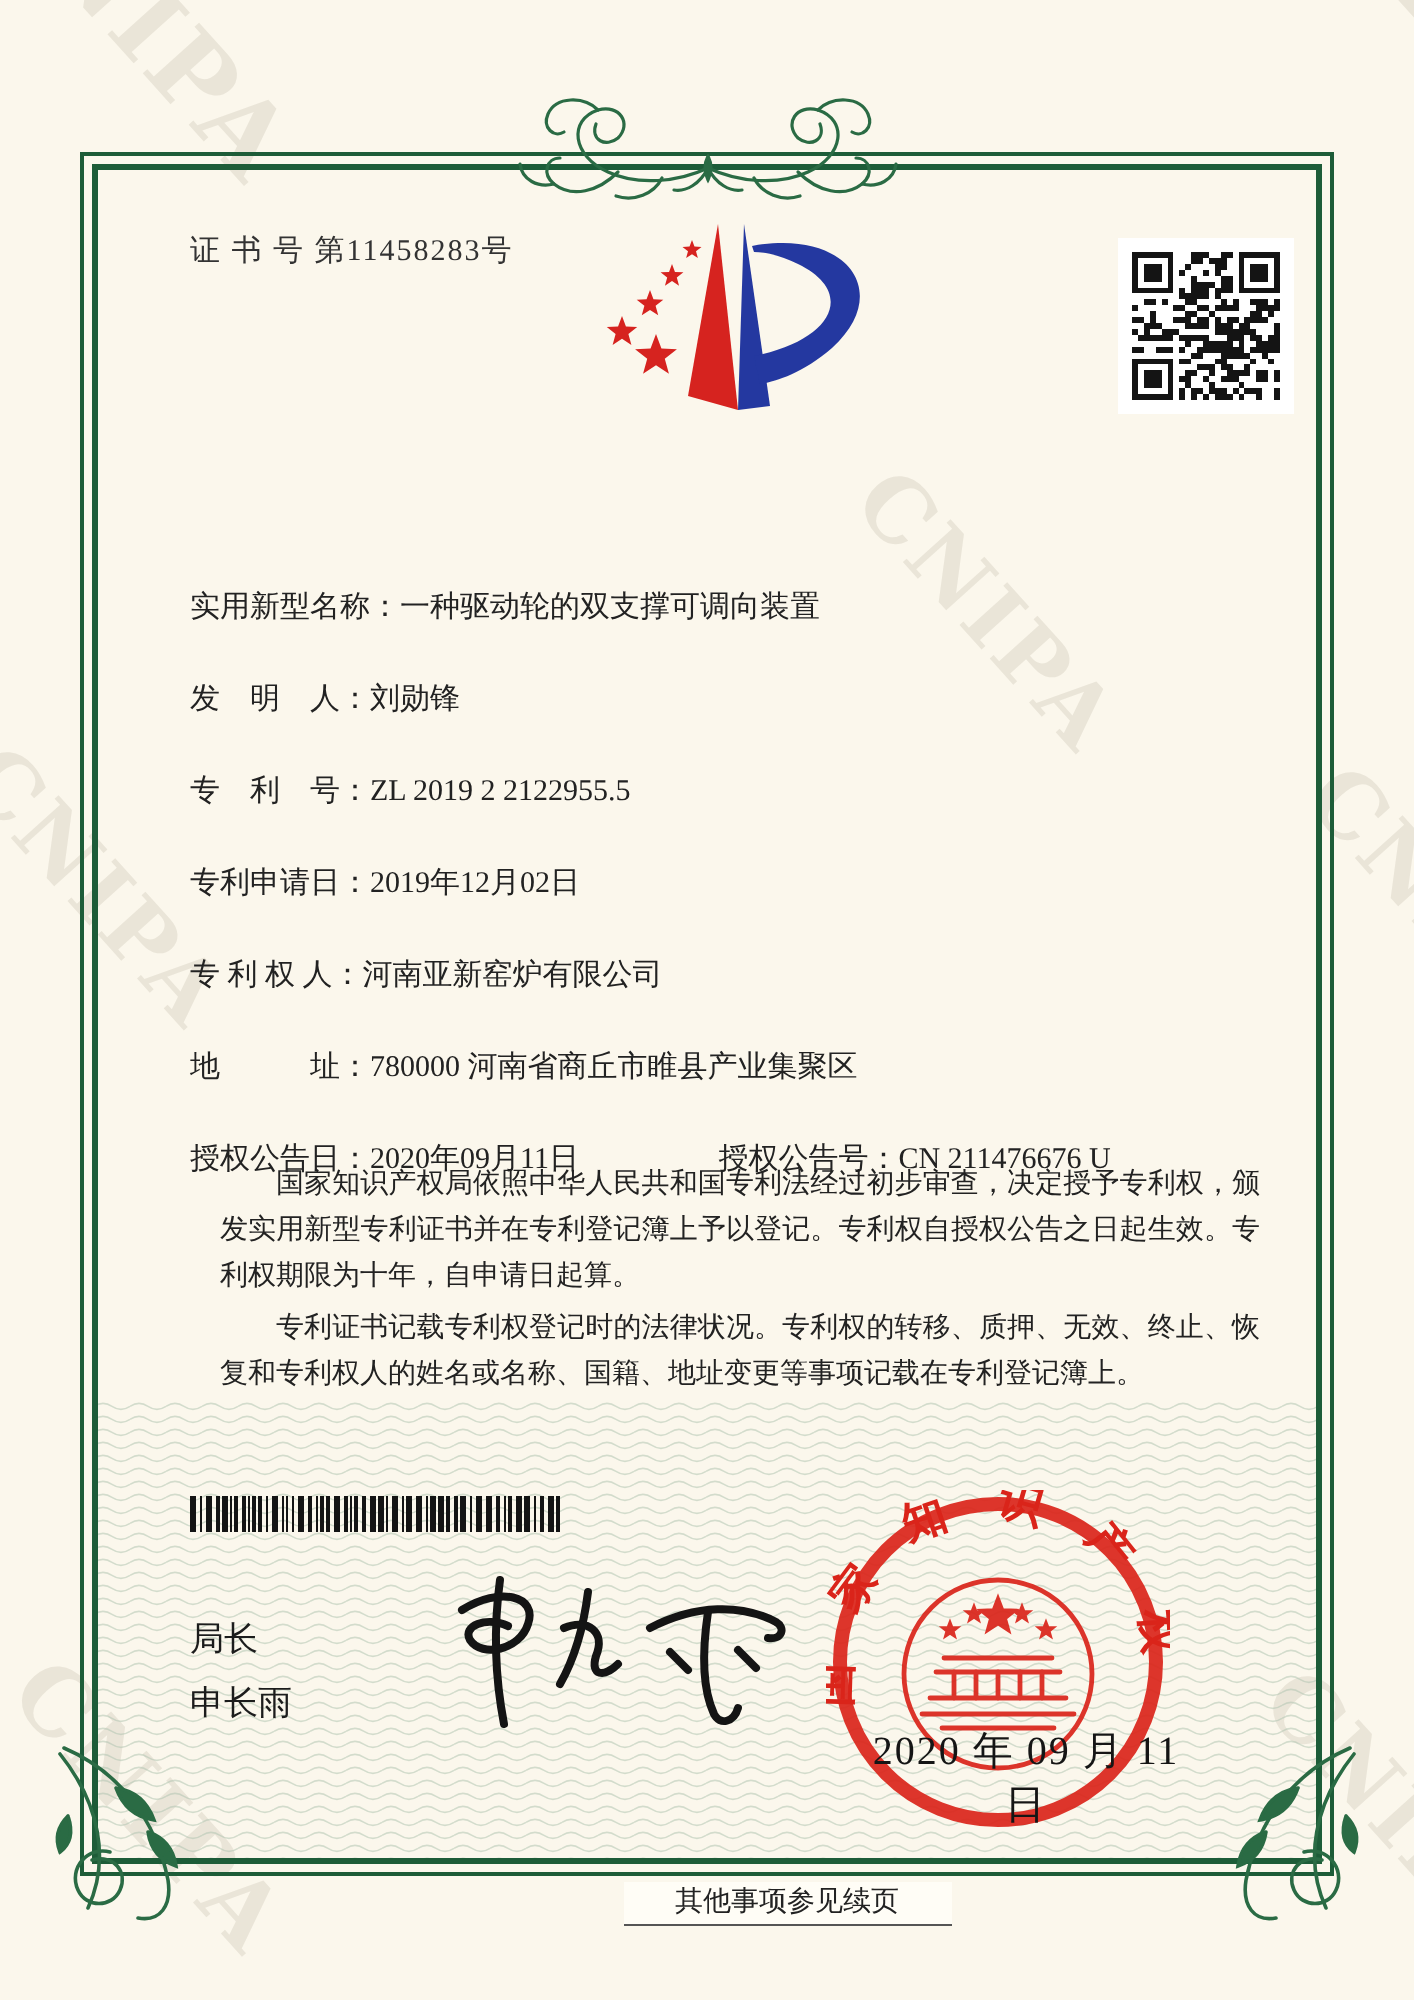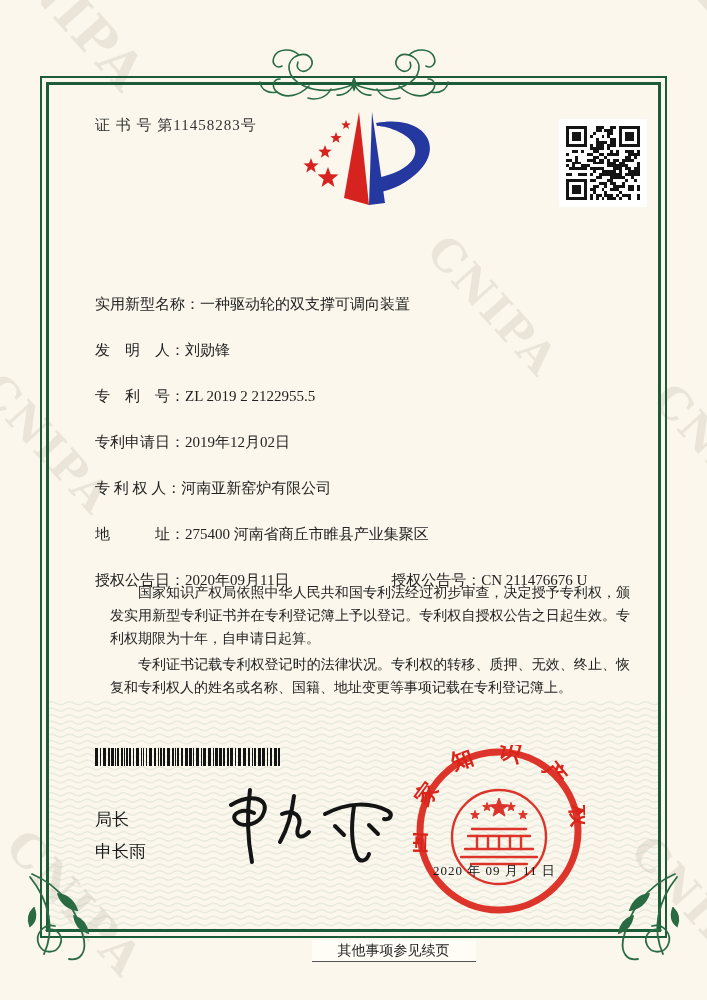--- a/index.html
+++ b/index.html
@@ -20,31 +20,31 @@
   .cert-no{position:absolute;left:95px;top:116px;font-size:15px;letter-spacing:1px;color:#333;}
   .logo{position:absolute;left:295px;top:108px;}
   .qr-wrap{position:absolute;left:559px;top:119px;width:88px;height:88px;background:#fff;
            display:flex;align-items:center;justify-content:center;}
   .title{position:absolute;left:0;top:206px;width:100%;text-align:center;
          font-size:37px;font-weight:700;letter-spacing:7px;color:#111;}
   .fields{position:absolute;left:95px;top:294px;width:520px;font-size:15px;color:#222;}
   .frow{height:46px;line-height:20px;}
   .frow .lab{color:#222;font-family:Liberation Serif, serif;}
   .grant-row{height:30px;}
-  .grant-row .g2{margin-left:98px;}
+  .grant-row .g2{margin-left:66px;}
   .paras{position:absolute;left:110px;top:581px;width:520px;font-size:14px;
          line-height:23px;color:#222;text-align:justify;}
   .paras p{margin:0 0 3px 0;text-indent:2em;}
   .barcode{position:absolute;left:95px;top:748px;width:190px;height:18px;font-size:0;}
   .barcode i{display:inline-block;height:100%;background:#141414;vertical-align:top;}
   .signer{position:absolute;left:95px;top:804px;font-size:17px;color:#1c1c1c;line-height:32px;}
   .sig{position:absolute;left:198px;top:778px;}
   .seal{position:absolute;left:413px;top:745px;z-index:4;}
-  .seal-date{position:absolute;left:433px;top:862px;width:160px;font-size:13px;
-             letter-spacing:1px;color:#151515;z-index:5;}
+  .seal-date{position:absolute;left:433px;top:862px;width:160px;font-size:20px;
+             letter-spacing:1px;color:#151515;z-index:5;text-align:center;}
   .page-info{position:absolute;left:0;top:908px;width:100%;text-align:center;
              font-size:14px;color:#333;}
   .footer-note{position:absolute;left:0;top:942px;width:100%;text-align:center;font-size:14px;padding-left:40px;}
   .footer-note span{background:#fffdf6;padding:3px 26px;color:#222;
              border-bottom:1px solid #555;}
   .orn-top{position:absolute;left:247px;top:44px;z-index:3;}
   .orn-corner{position:absolute;z-index:3;}
   .orn-bl{left:22px;top:868px;}
   .orn-br{left:595px;top:868px;}
 </style>
@@ -358,21 +358,21 @@
         </svg>
     </div>
 
 
     <div class="fields">
       <div class="frow"><span class="lab">实用新型名称：</span><span>一种驱动轮的双支撑可调向装置</span></div>
       <div class="frow"><span class="lab">发　明　人：</span><span>刘勋锋</span></div>
       <div class="frow"><span class="lab">专　利　号：</span><span>ZL 2019 2 2122955.5</span></div>
       <div class="frow"><span class="lab">专利申请日：</span><span>2019年12月02日</span></div>
       <div class="frow"><span class="lab">专 利 权 人：</span><span>河南亚新窑炉有限公司</span></div>
-      <div class="frow"><span class="lab">地　　　址：</span><span>275400 河南省商丘市睢县产业集聚区</span></div>
+      <div class="frow"><span class="lab">地　　　址：</span><span>780000 河南省商丘市睢县产业集聚区</span></div>
       <div class="frow grant-row">
         <span class="g1"><span class="lab">授权公告日：</span><span>2020年09月11日</span></span>
         <span class="g2"><span class="lab">授权公告号：</span><span>CN 211476676 U</span></span>
       </div>
     </div>
 
     <div class="paras">
       <p>国家知识产权局依照中华人民共和国专利法经过初步审查，决定授予专利权，颁发实用新型专利证书并在专利登记簿上予以登记。专利权自授权公告之日起生效。专利权期限为十年，自申请日起算。</p>
       <p>专利证书记载专利权登记时的法律状况。专利权的转移、质押、无效、终止、恢复和专利权人的姓名或名称、国籍、地址变更等事项记载在专利登记簿上。</p>
     </div>

